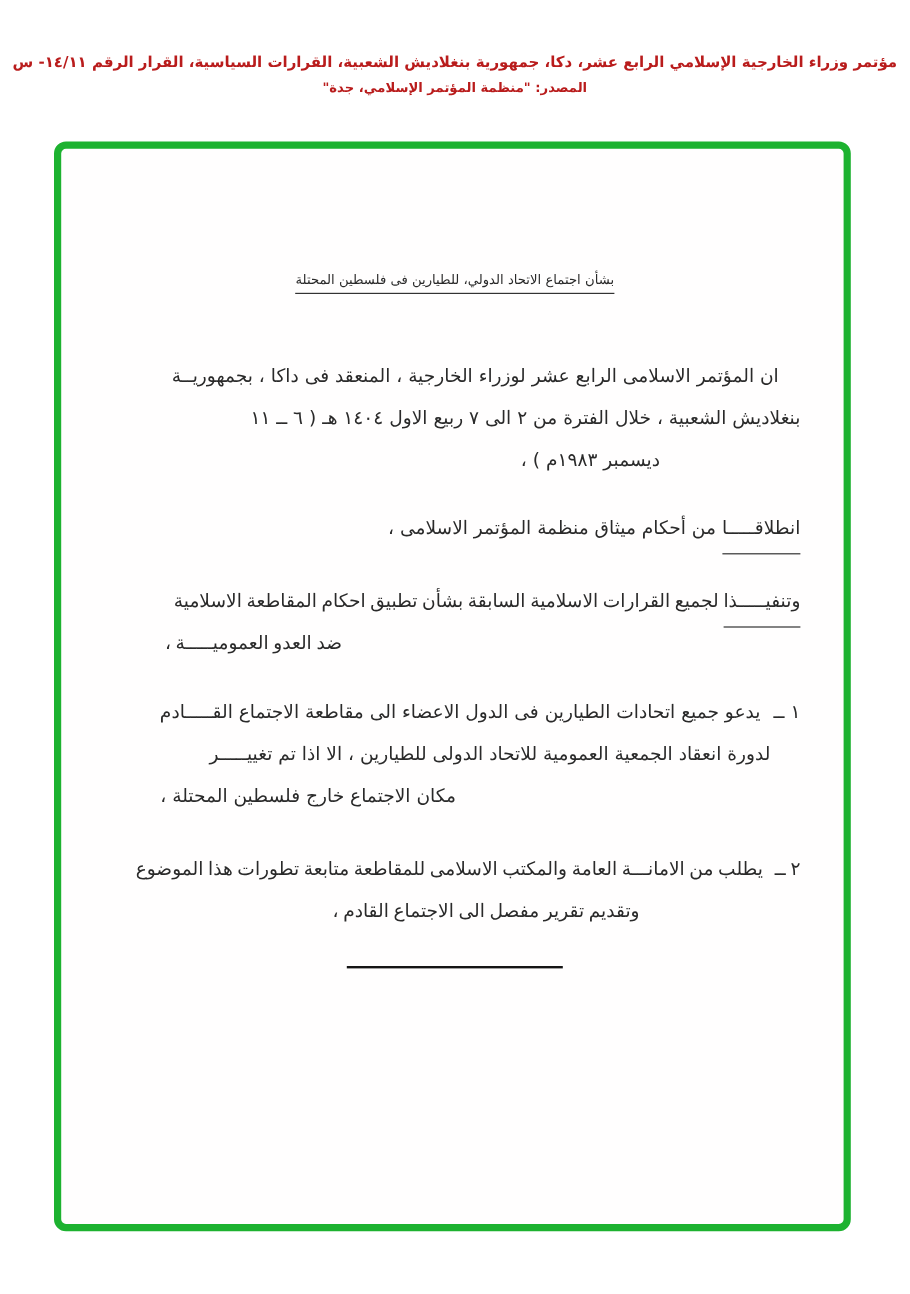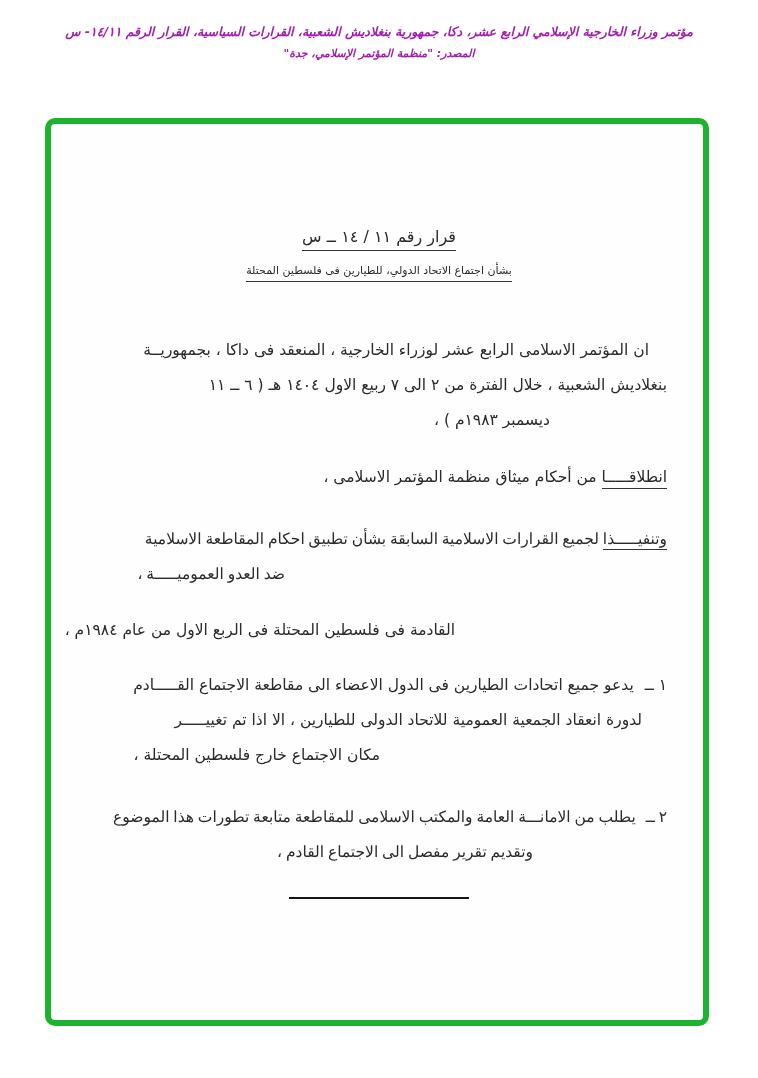--- a/index.html
+++ b/index.html
@@ -3,23 +3,22 @@
 <meta charset="utf-8">
 <style>
   html,body{margin:0;padding:0;background:#ffffff;}
   body{
     width:758px;height:1078px;position:relative;
     font-family:"DejaVu Sans", sans-serif;
     -webkit-font-smoothing:antialiased;
   }
   
   .page-header{
-    padding-top:24px;text-align:center;color:#a21caf;direction:rtl;
+    padding-top:44px;text-align:center;color:#b91c1c;direction:rtl;
     font-weight:bold;
-    font-style:italic;
   }
   .header-line1{font-size:12.5px;letter-spacing:0;}
   .header-line2{font-size:11px;margin-top:8px;}
   
   .scan-frame{
     position:absolute;left:45px;top:118px;
     width:652px;height:896px;
     border:6px solid #1db230;border-radius:10px;
     background:#fffefe;overflow:hidden;
   }
@@ -27,21 +26,21 @@
   .doc{
     direction:rtl;color:#2a2a2a;
     padding:104px 36px 0 40px;
     font-size:15.5px;
   }
   .title{text-align:center;line-height:1.1;}
   .title .u{border-bottom:1.6px solid #333;padding-bottom:4px;}
   .title1{font-size:16px;margin-bottom:19px;}
   .title2{font-size:11px;}
   .line{line-height:35px;text-align:right;white-space:nowrap;}
-  .lead{border-bottom:1.6px solid #333;padding-bottom:2px;}
+  .lead{border-bottom:1.6px solid #333;padding-bottom:12px;}
   
   .ind-18{padding-right:18px;}
   .ind-117{padding-right:117px;}
   .ind-382{padding-right:382px;}
   .ind-212{padding-right:212px;}
   .ind-25{padding-right:25px;}
   .ind-287{padding-right:287px;}
   .ind-134{padding-right:134px;}
   
   .mt-56{margin-top:56px;}
@@ -57,23 +56,20 @@
 <body>
 
 <div class="page-header">
   <div class="header-line1">مؤتمر وزراء الخارجية الإسلامي الرابع عشر، دكا، جمهورية بنغلاديش الشعبية، القرارات السياسية، القرار الرقم ١٤/١١- س</div>
   <div class="header-line2">المصدر: "منظمة المؤتمر الإسلامي، جدة"</div>
 </div>
 
 <div class="scan-frame">
   <div class="doc">
 
-    <div class="title title1">
-      <span class="u">قرار رقم ١١ / ١٤ ــ س</span>
-    </div>
     <div class="title title2">
       <span class="u">بشأن اجتماع الاتحاد الدولي، للطيارين فى فلسطين المحتلة</span>
     </div>
 
     <div class="mt-56">
       <div class="line ind-18">ان المؤتمر الاسلامى الرابع عشر لوزراء الخارجية ، المنعقد فى داكا ، بجمهوريــة</div>
       <div class="line">بنغلاديش الشعبية ، خلال الفترة من ٢ الى ٧ ربيع الاول ١٤٠٤ هـ ( ٦ ــ ١١</div>
       <div class="line ind-117">ديسمبر ١٩٨٣م ) ،</div>
     </div>
 
@@ -86,21 +82,20 @@
 
     <div class="mt-26">
       <div class="line">
         <span class="lead">وتنفيـــــذا</span>
         <span>لجميع القرارات الاسلامية السابقة بشأن تطبيق احكام المقاطعة الاسلامية</span>
       </div>
       <div class="line ind-382">ضد العدو العموميـــــة ،</div>
     </div>
 
     <div class="mt-22">
-      <div class="line ind-212">القادمة فى فلسطين المحتلة فى الربع الاول من عام ١٩٨٤م ،</div>
     </div>
 
     <div class="mt-20">
       <div class="line">
         <span class="item-number">١ ــ</span>
         <span>يدعو جميع اتحادات الطيارين فى الدول الاعضاء الى مقاطعة الاجتماع القـــــادم</span>
       </div>
       <div class="line ind-25">لدورة انعقاد الجمعية العمومية للاتحاد الدولى للطيارين ، الا اذا تم تغييـــــر</div>
       <div class="line ind-287">مكان الاجتماع خارج فلسطين المحتلة ،</div>
     </div>

